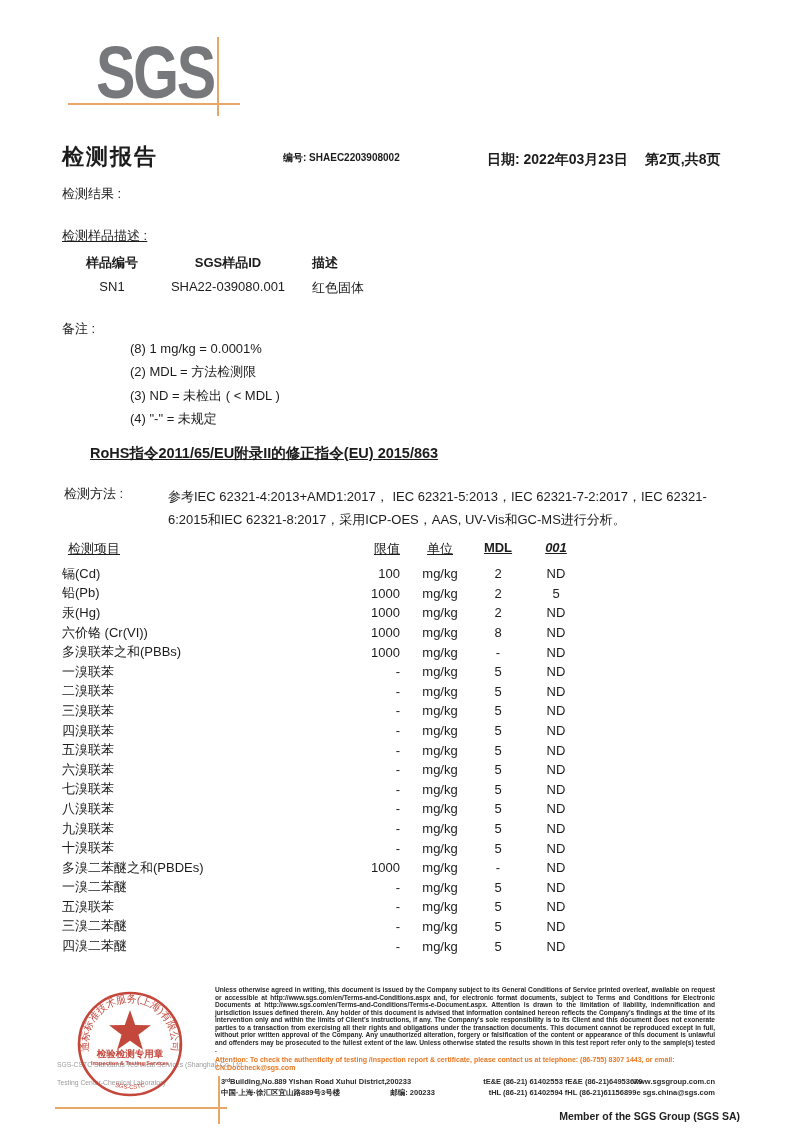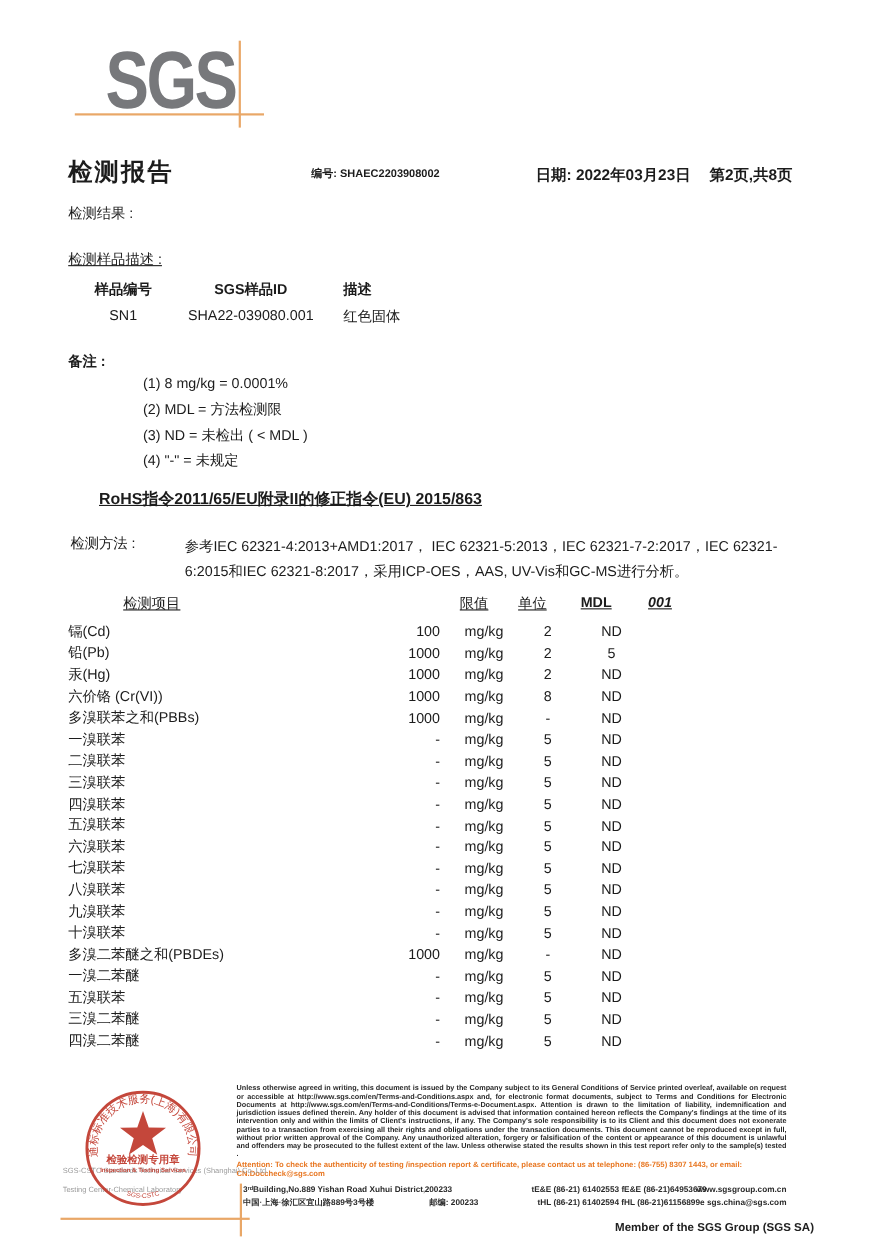--- a/index.html
+++ b/index.html
@@ -23,33 +23,33 @@
 
   
   .smp-h1{position:absolute;left:71px;top:254px;width:82px;text-align:center;font-weight:bold;font-size:13px;}
   .smp-h2{position:absolute;left:167px;top:254px;width:122px;text-align:center;font-weight:bold;font-size:13px;}
   .smp-h3{position:absolute;left:312px;top:254px;font-weight:bold;font-size:13px;}
   .smp-c1{position:absolute;left:71px;top:279px;width:82px;text-align:center;font-size:13px;}
   .smp-c2{position:absolute;left:167px;top:279px;width:122px;text-align:center;font-size:13px;}
   .smp-c3{position:absolute;left:312px;top:279px;font-size:13px;}
 
   
-  .notes-heading{position:absolute;left:62px;top:320px;font-size:13px;font-weight:bold;}
+  .notes-heading{position:absolute;left:62px;top:320px;font-size:13px;}
   .notes{position:absolute;left:130px;top:337px;font-size:13px;line-height:23.4px;}
 
   
   .rohs-heading{position:absolute;left:62px;top:444px;font-size:14.5px;font-weight:bold;text-decoration:underline;margin-left:28px;}
   .method-label{position:absolute;left:64px;top:485px;font-size:13px;}
   .method-text{position:absolute;left:168px;top:485px;width:575px;font-size:13px;line-height:23px;}
 
   
   .rtable{position:absolute;left:62px;top:540px;width:540px;}
   .rrow{display:grid;grid-template-columns:268px 70px 80px 36px 80px;height:19.6px;
         align-items:center;font-size:13px;}
-  .rrow.rhead{height:24px;align-items:start;margin-left:44px;}
+  .rrow.rhead{height:24px;align-items:start;}
   .c-limit{text-align:right;}
   .c-unit,.c-mdl,.c-val{text-align:center;}
   .hu{text-decoration:underline;font-weight:bold;}
   .hu.cn{font-weight:normal;}
   .hitem{margin-left:6px;text-decoration:underline;}
   .it{font-style:italic;}
 
   
   .footer-right{position:absolute;left:215px;top:986px;width:500px;}
   .disclaimer{font-size:6.6px;line-height:7.5px;text-align:justify;color:#2a2a2a;font-weight:600;}
@@ -94,21 +94,21 @@
   <div class="smp-h1">样品编号</div>
   <div class="smp-h2">SGS样品ID</div>
   <div class="smp-h3">描述</div>
   <div class="smp-c1">SN1</div>
   <div class="smp-c2">SHA22-039080.001</div>
   <div class="smp-c3">红色固体</div>
 
   <div class="notes-heading">备注 :</div>
   <div class="notes">
 
-  <div class="note-line">(1) 8 mg/kg = 0.0001%</div>
+  <div class="note-line">(8) 1 mg/kg = 0.0001%</div>
       <div class="note-line">(2) MDL = 方法检测限</div>
       <div class="note-line">(3) ND = 未检出 ( &lt; MDL )</div>
       <div class="note-line">(4) "-" = 未规定</div>
     </div>
 
   <div class="rohs-heading">RoHS指令2011/65/EU附录II的修正指令(EU) 2015/863</div>
   <div class="method-label">检测方法 :</div>
   <div class="method-text">参考IEC 62321-4:2013+AMD1:2017， IEC 62321-5:2013，IEC 62321-7-2:2017，IEC 62321-6:2015和IEC 62321-8:2017，采用ICP-OES，AAS, UV-Vis和GC-MS进行分析。</div>
 
   <div class="rtable">

